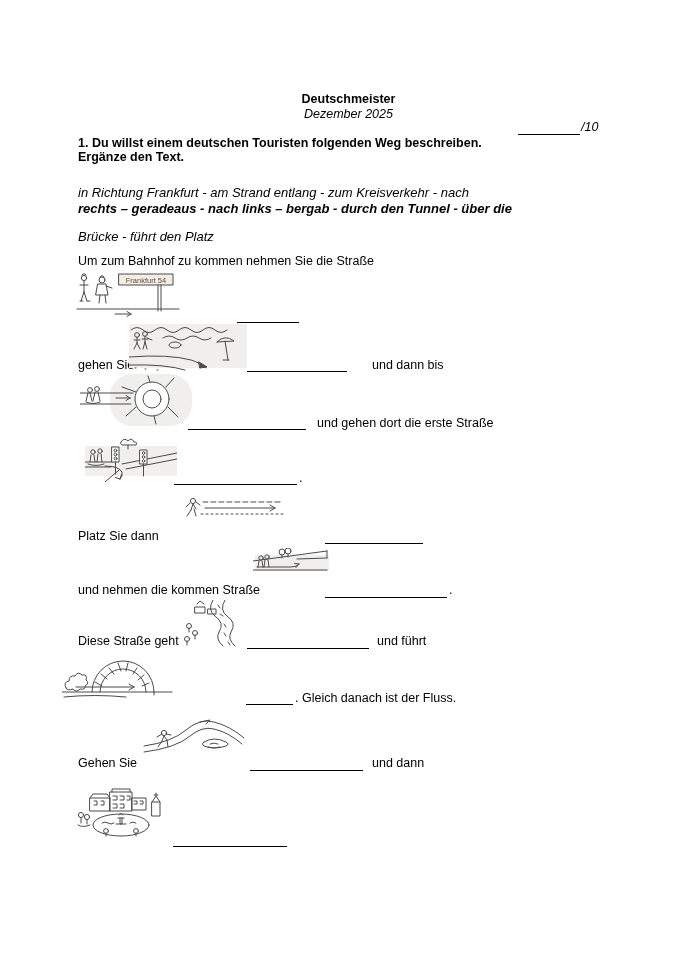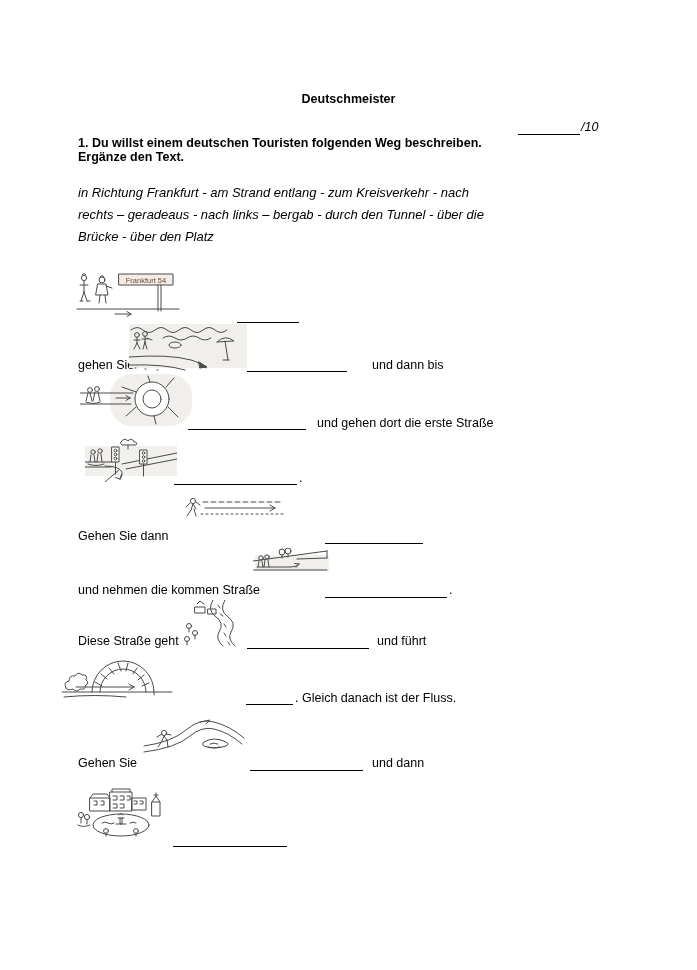--- a/index.html
+++ b/index.html
@@ -18,31 +18,33 @@
   .ill { position:absolute; }
   .ill * { stroke:#4a4a4a; fill:none; stroke-width:1; stroke-linecap:round; stroke-linejoin:round; }
   .ill text { stroke:none; fill:#6b4a38; font-family:"Liberation Sans", sans-serif; }
 </style>
 </head>
 <body>
 
 <div class="page">
 
   <div class="t bold center" style="top:76px;">Deutschmeister</div>
+  <div class="t it center" style="top:91px;">Dezember 2025</div>
 
   <span class="blank" style="left:518px; top:106px; width:62px;"></span>
   <div class="t it" style="left:581px; top:104px;">/10</div>
 
   <div class="t bold" style="left:78px; top:120px;">1. Du willst einem deutschen Touristen folgenden Weg beschreiben.</div>
   <div class="t bold" style="left:78px; top:134px;">Ergänze den Text.</div>
 
   <div class="t it bank" style="left:78px; top:168px;">in Richtung Frankfurt - am Strand entlang - zum Kreisverkehr - nach</div>
-  <div class="t it bank" style="left:78px; top:190px;">rechts – geradeaus - nach links – bergab - durch den Tunnel - über die</div>
-  <div class="t it bank" style="left:78px; top:212px;">Brücke - über den Platz</div>
-
+  <div class="t it bank" style="left:78px; top:184px;font-weight:bold;">rechts – geradeaus - nach links – bergab - durch den Tunnel - über die</div>
+  <div class="t it bank" style="left:78px; top:212px;">Brücke - führt den Platz</div>
+
+  <div class="t" style="left:78px; top:238px;">Um zum Bahnhof zu kommen nehmen Sie die Straße</div>
 
   <svg class="ill" style="left:75px; top:254px;" width="108" height="48" viewBox="0 0 108 48">
     <circle cx="9" cy="8" r="2.6"></circle>
     <path d="M9 11 V22 M5 15 h8 M9 22 l-3 9 M9 22 l3 9 M5 31 h3 M12 31 h3 M7 5 q2 -3 4 0"></path>
     <circle cx="27" cy="10" r="3"></circle>
     <path d="M25 7 q2 -3 4 0 M23 14 h8 l2 11 h-12 z M25 25 l-1 8 M30 25 l1 8 M31 16 l6 2"></path>
     <rect x="44" y="4" width="54" height="11" style="fill:#f2ede6;" stroke-width="1.6"></rect>
     <text x="71" y="12.5" text-anchor="middle" font-size="7.5">Frankfurt 54</text>
     <path d="M83 15 V41 M86 15 V41" stroke-width="2"></path>
     <path d="M2 39 H104"></path>
@@ -105,21 +107,21 @@
   <span class="blank" style="left:174px; top:456px; width:123px;"></span>
   <div class="t" style="left:299px; top:455px;">.</div>
 
   <svg class="ill" style="left:183px; top:478px;" width="105" height="26" viewBox="0 0 105 26">
     <circle cx="10" cy="7" r="2.6"></circle>
     <path d="M10 10 l-2 6 M10 10 l3 5 M8 16 l-4 6 M11 15 l2 7 M7 9 l-4 4 M13 8 l4 3"></path>
     <path d="M20 8 H98" stroke-dasharray="5 3"></path>
     <path d="M22 14 H92 M92 14 l-5 -3 M92 14 l-5 3" stroke-width="1.6"></path>
     <path d="M18 20 H100" stroke-dasharray="2 3"></path>
   </svg>
-  <div class="t" style="left:78px; top:513px;">Gehen Sie dann</div>
+  <div class="t" style="left:78px; top:513px;">Platz Sie dann</div>
   <span class="blank" style="left:325px; top:515px; width:98px;"></span>
 
   <svg class="ill" style="left:253px; top:532px;" width="78" height="30" viewBox="0 0 78 30">
     <rect x="2" y="7" width="74" height="16" style="fill:#f1efeb; stroke:none;"></rect>
     <circle cx="29" cy="4" r="3"></circle>
       <circle cx="35" cy="3" r="3"></circle>
     <path d="M29 7 v3 M35 6 v3"></path>
     <path d="M0 13 L74 3 M0 22 H74 M74 3 V10 M44 11 L74 10"></path>
     <path d="M4 19 H38 q6 0 8 -3 M46 16 l-4.5 -0.5 M46 16 l-3 3.5" stroke-width="1.6"></path>
     <circle cx="8" cy="10" r="2.2"></circle>

